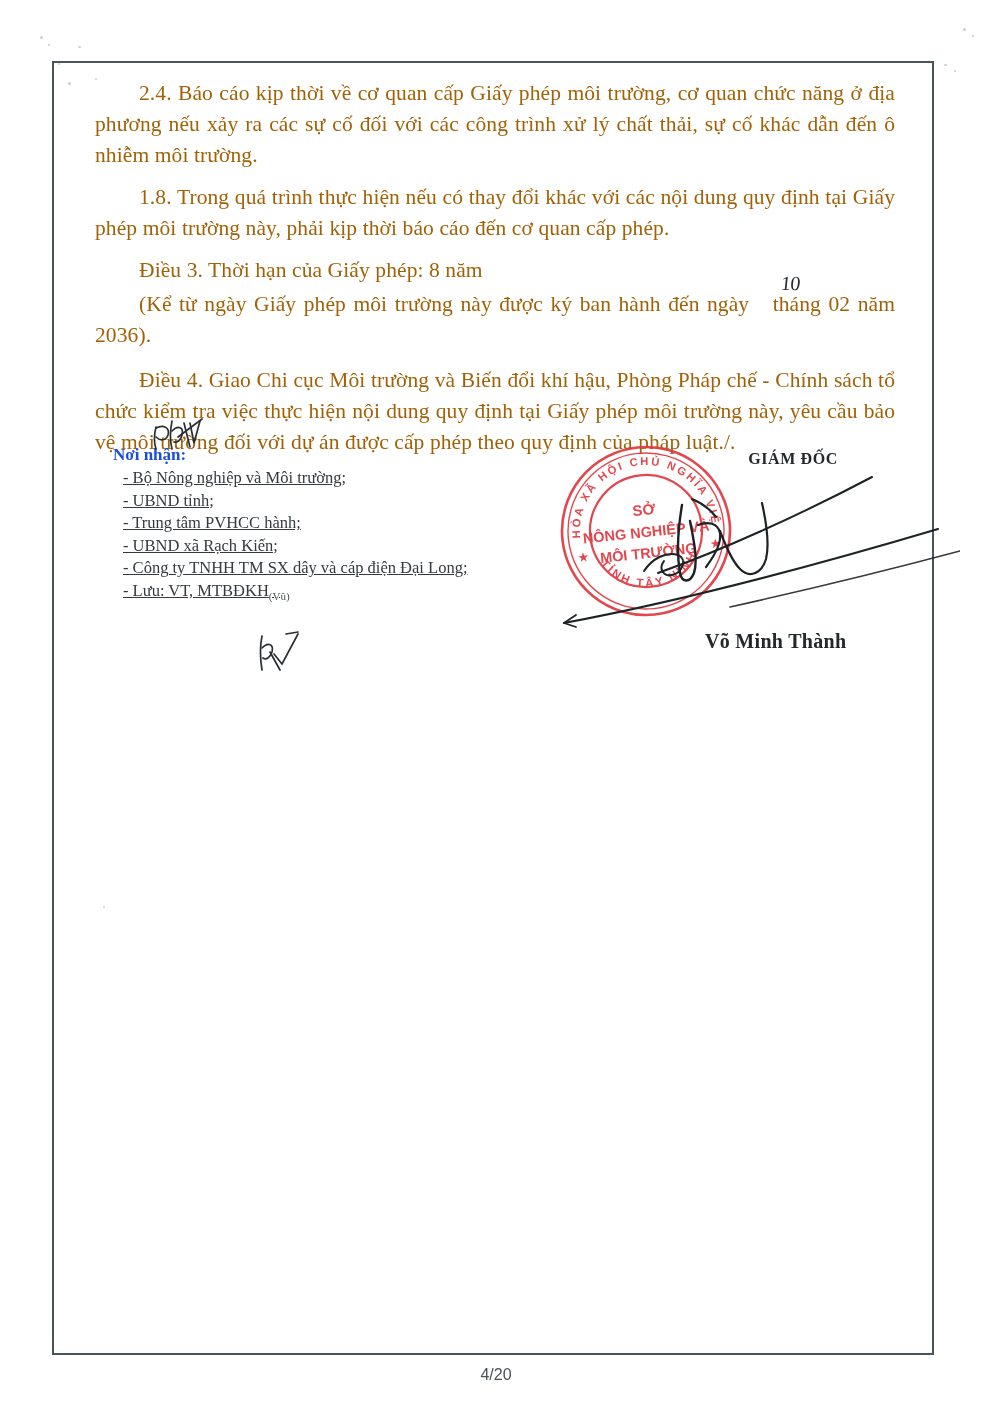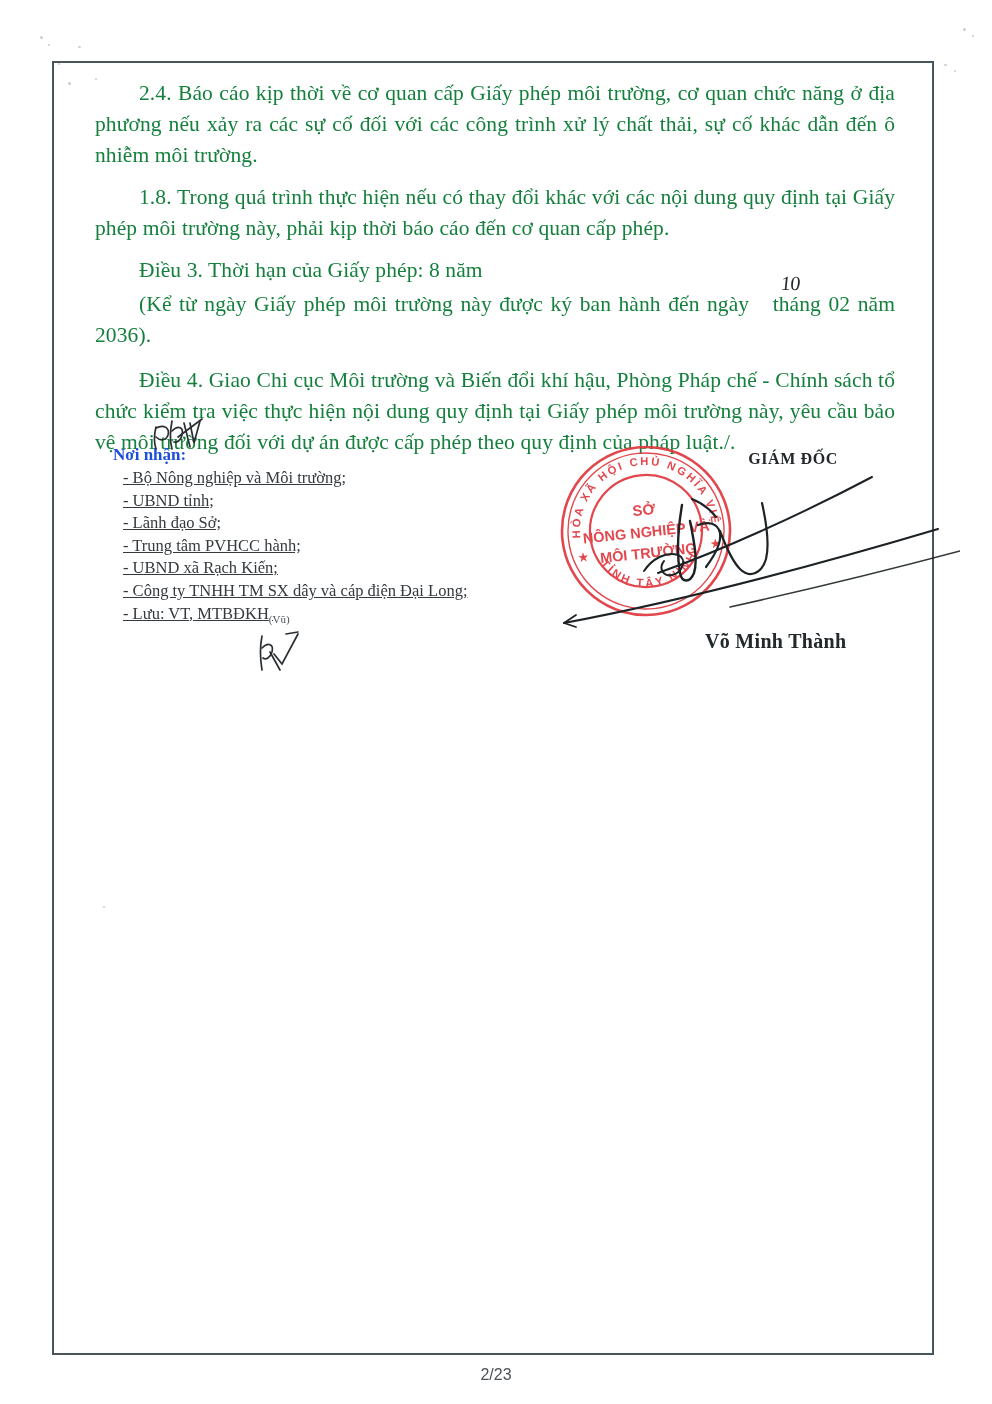--- a/index.html
+++ b/index.html
@@ -41,21 +41,21 @@
     left: 95px;
     top: 78px;
     width: 800px;
   }
   .para {
     font-size: 21.5px;
     line-height: 31px;
     text-align: justify;
     text-indent: 44px;
     margin: 0 0 11px 0;
-    color: #15803d;
+    color: #a16207;
     letter-spacing: .1px;
   }
   .para b { font-weight: normal; }
   .tight { margin-bottom: 3px; }
   .gap-lg { margin-bottom: 14px; }
 
   
   #lower-block {
     position: absolute;
     left: 95px;
@@ -191,21 +191,20 @@
 </div>
 
 <div id="handwritten-day">10</div>
 
 <div id="lower-block">
 
   <div id="recipients">
     <div id="recipients-title">Nơi nhận:</div>
     <div class="recipient-item">- Bộ Nông nghiệp và Môi trường;</div>
     <div class="recipient-item">- UBND tỉnh;</div>
-    <div class="recipient-item">- Lãnh đạo Sở;</div>
     <div class="recipient-item">- Trung tâm PVHCC hành;</div>
     <div class="recipient-item">- UBND xã Rạch Kiến;</div>
     <div class="recipient-item">- Công ty TNHH TM SX dây và cáp điện Đại Long;</div>
     <div class="recipient-item"><span>- Lưu: VT, MTBĐKH</span><span class="subnote">(Vũ)</span></div>
   </div>
 
   <div id="signature-block">
     <div id="signer-title">GIÁM ĐỐC</div>
     <div id="signer-name">Võ Minh Thành</div>
   </div>
@@ -278,13 +277,13 @@
     <g fill="none" stroke="#2a2f33" stroke-width="1.7" stroke-linecap="round">
       <path d="M 10,6 C 8,16 8,28 10,40"></path>
       <path d="M 10,18 C 16,12 22,14 20,22 C 18,28 14,30 11,28"></path>
       <path d="M 18,22 L 28,40"></path>
       <path d="M 22,24 L 30,34 L 46,4"></path>
       <path d="M 34,4 L 46,2"></path>
     </g>
   </svg>
 </div>
 
-<div id="page-footer">2/23</div>
+<div id="page-footer">4/20</div>
 
 </body></html>

